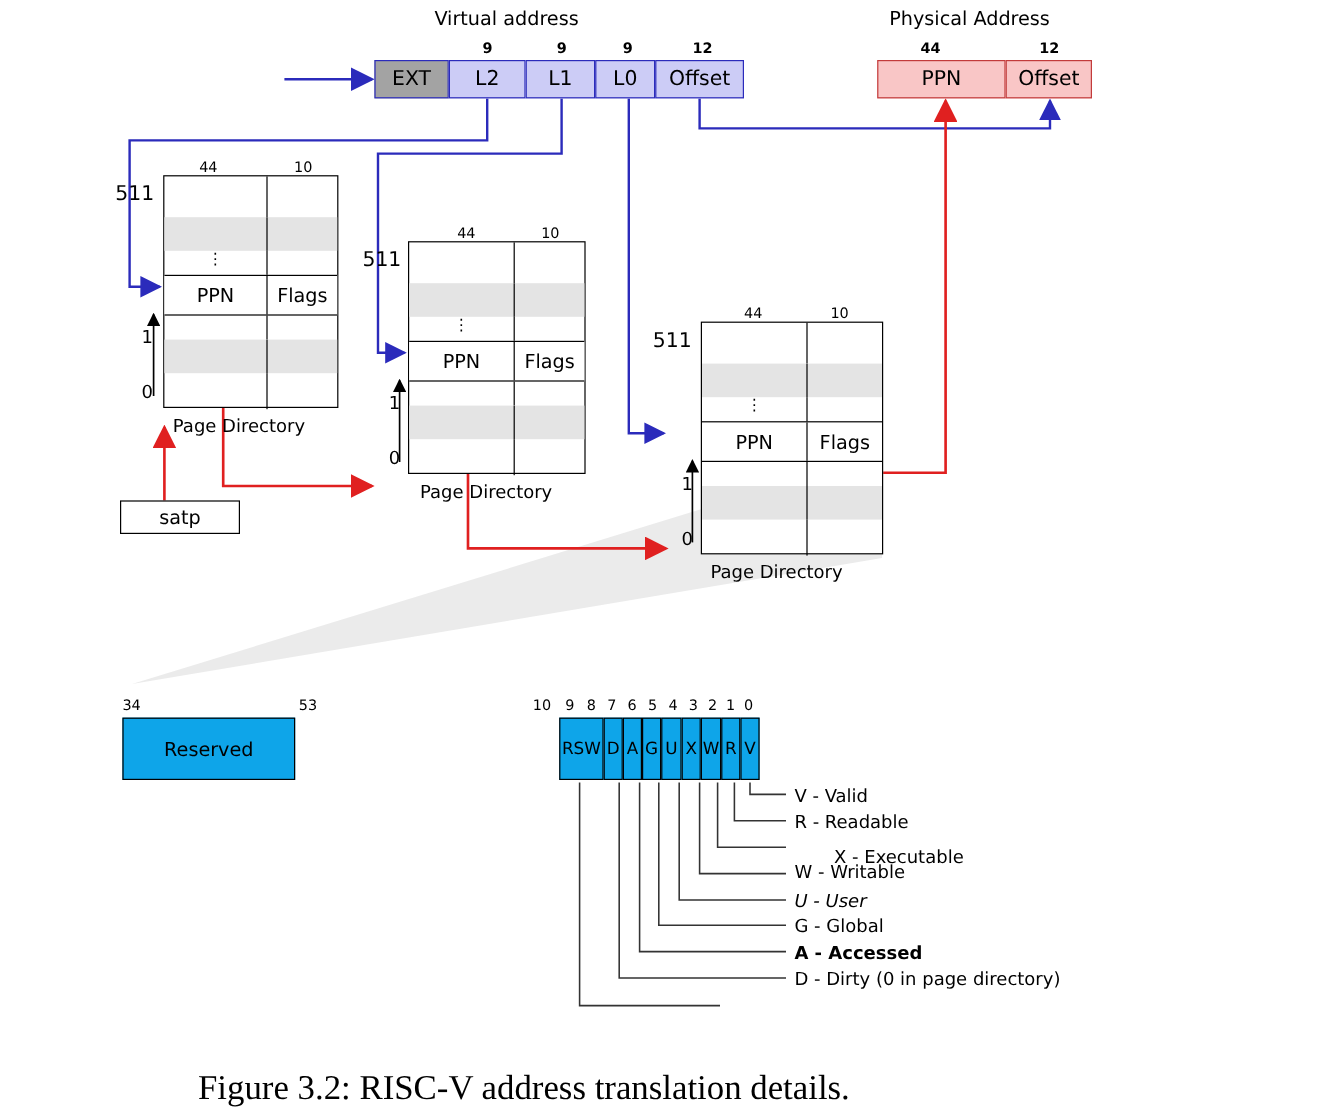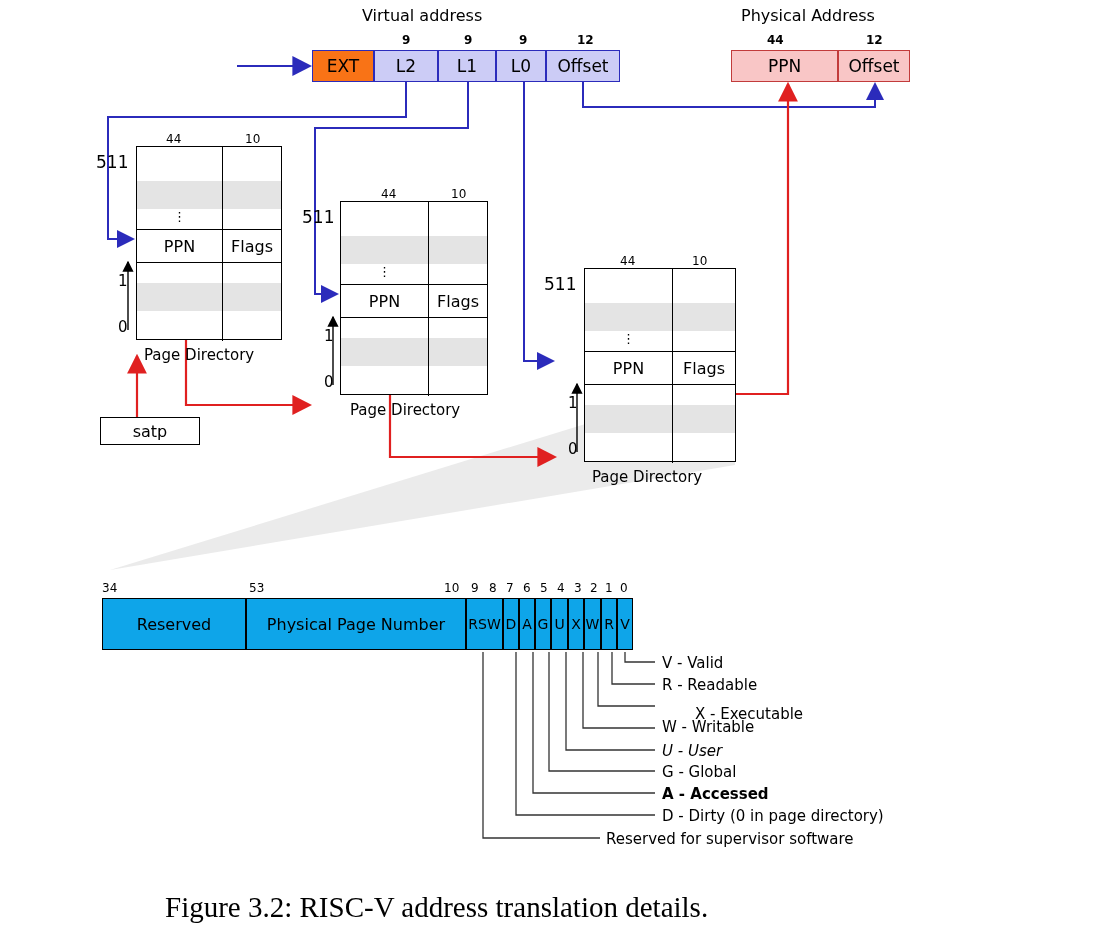--- a/index.html
+++ b/index.html
@@ -43,21 +43,21 @@
     box-sizing: border-box;
     border: 1px solid #2b2bbb;
     background: #ccccf6;
     display: flex;
     align-items: center;
     justify-content: center;
     font-size: 17px;
     color: #000;
     height: 32px;
   }
-  .va-ext { background: #f97316; }
+  .va-ext { background: #a3a3a3; }
   
   .pa-box {
     position: absolute;
     box-sizing: border-box;
     border: 1px solid #c23b3b;
     background: #f9c6c6;
     display: flex;
     align-items: center;
     justify-content: center;
     font-size: 17px;
@@ -354,36 +354,34 @@
   <div class="small" style="left:506px; top:581px;">7</div>
   <div class="small" style="left:523px; top:581px;">6</div>
   <div class="small" style="left:540px; top:581px;">5</div>
   <div class="small" style="left:557px; top:581px;">4</div>
   <div class="small" style="left:574px; top:581px;">3</div>
   <div class="small" style="left:590px; top:581px;">2</div>
   <div class="small" style="left:605px; top:581px;">1</div>
   <div class="small" style="left:620px; top:581px;">0</div>
 
   <div class="pte" style="left:102px; top:598px; width:144px;">Reserved</div>
-  <div class="pte" style="left:246px; top:598px; width:220px;">Physical Page Number</div>
   <div class="pte pte-narrow" style="left:466px; top:598px; width:37px;">RSW</div>
   <div class="pte pte-narrow" style="left:503px; top:598px; width:16px;">D</div>
   <div class="pte pte-narrow" style="left:519px; top:598px; width:16px;">A</div>
   <div class="pte pte-narrow" style="left:535px; top:598px; width:16px;">G</div>
   <div class="pte pte-narrow" style="left:551px; top:598px; width:17px;">U</div>
   <div class="pte pte-narrow" style="left:568px; top:598px; width:16px;">X</div>
   <div class="pte pte-narrow" style="left:584px; top:598px; width:17px;">W</div>
   <div class="pte pte-narrow" style="left:601px; top:598px; width:16px;">R</div>
   <div class="pte pte-narrow" style="left:617px; top:598px; width:16px;">V</div>
 
   <div class="legend" style="left:662px; top:654px;">V - Valid</div>
   <div class="legend" style="left:662px; top:676px;">R  - Readable</div>
   <div class="legend" style="left:662px; top:698px;margin-top:20px;">W - Writable</div>
   <div class="legend" style="left:662px; top:705px;margin-left:33px;">X - Executable</div>
   <div class="legend" style="left:662px; top:742px;font-style:italic;">U - User</div>
   <div class="legend" style="left:662px; top:763px;">G - Global</div>
   <div class="legend legend-bold" style="left:662px; top:785px;">A - Accessed</div>
   <div class="legend" style="left:662px; top:807px;">D - Dirty (0 in page directory)</div>
-  <div class="legend" style="left:606px; top:830px;">Reserved for supervisor software</div>
 
   <div class="caption" style="left:165px; top:891px;">Figure 3.2: RISC-V address translation details.</div>
 
 </div>
 
 </body></html>

